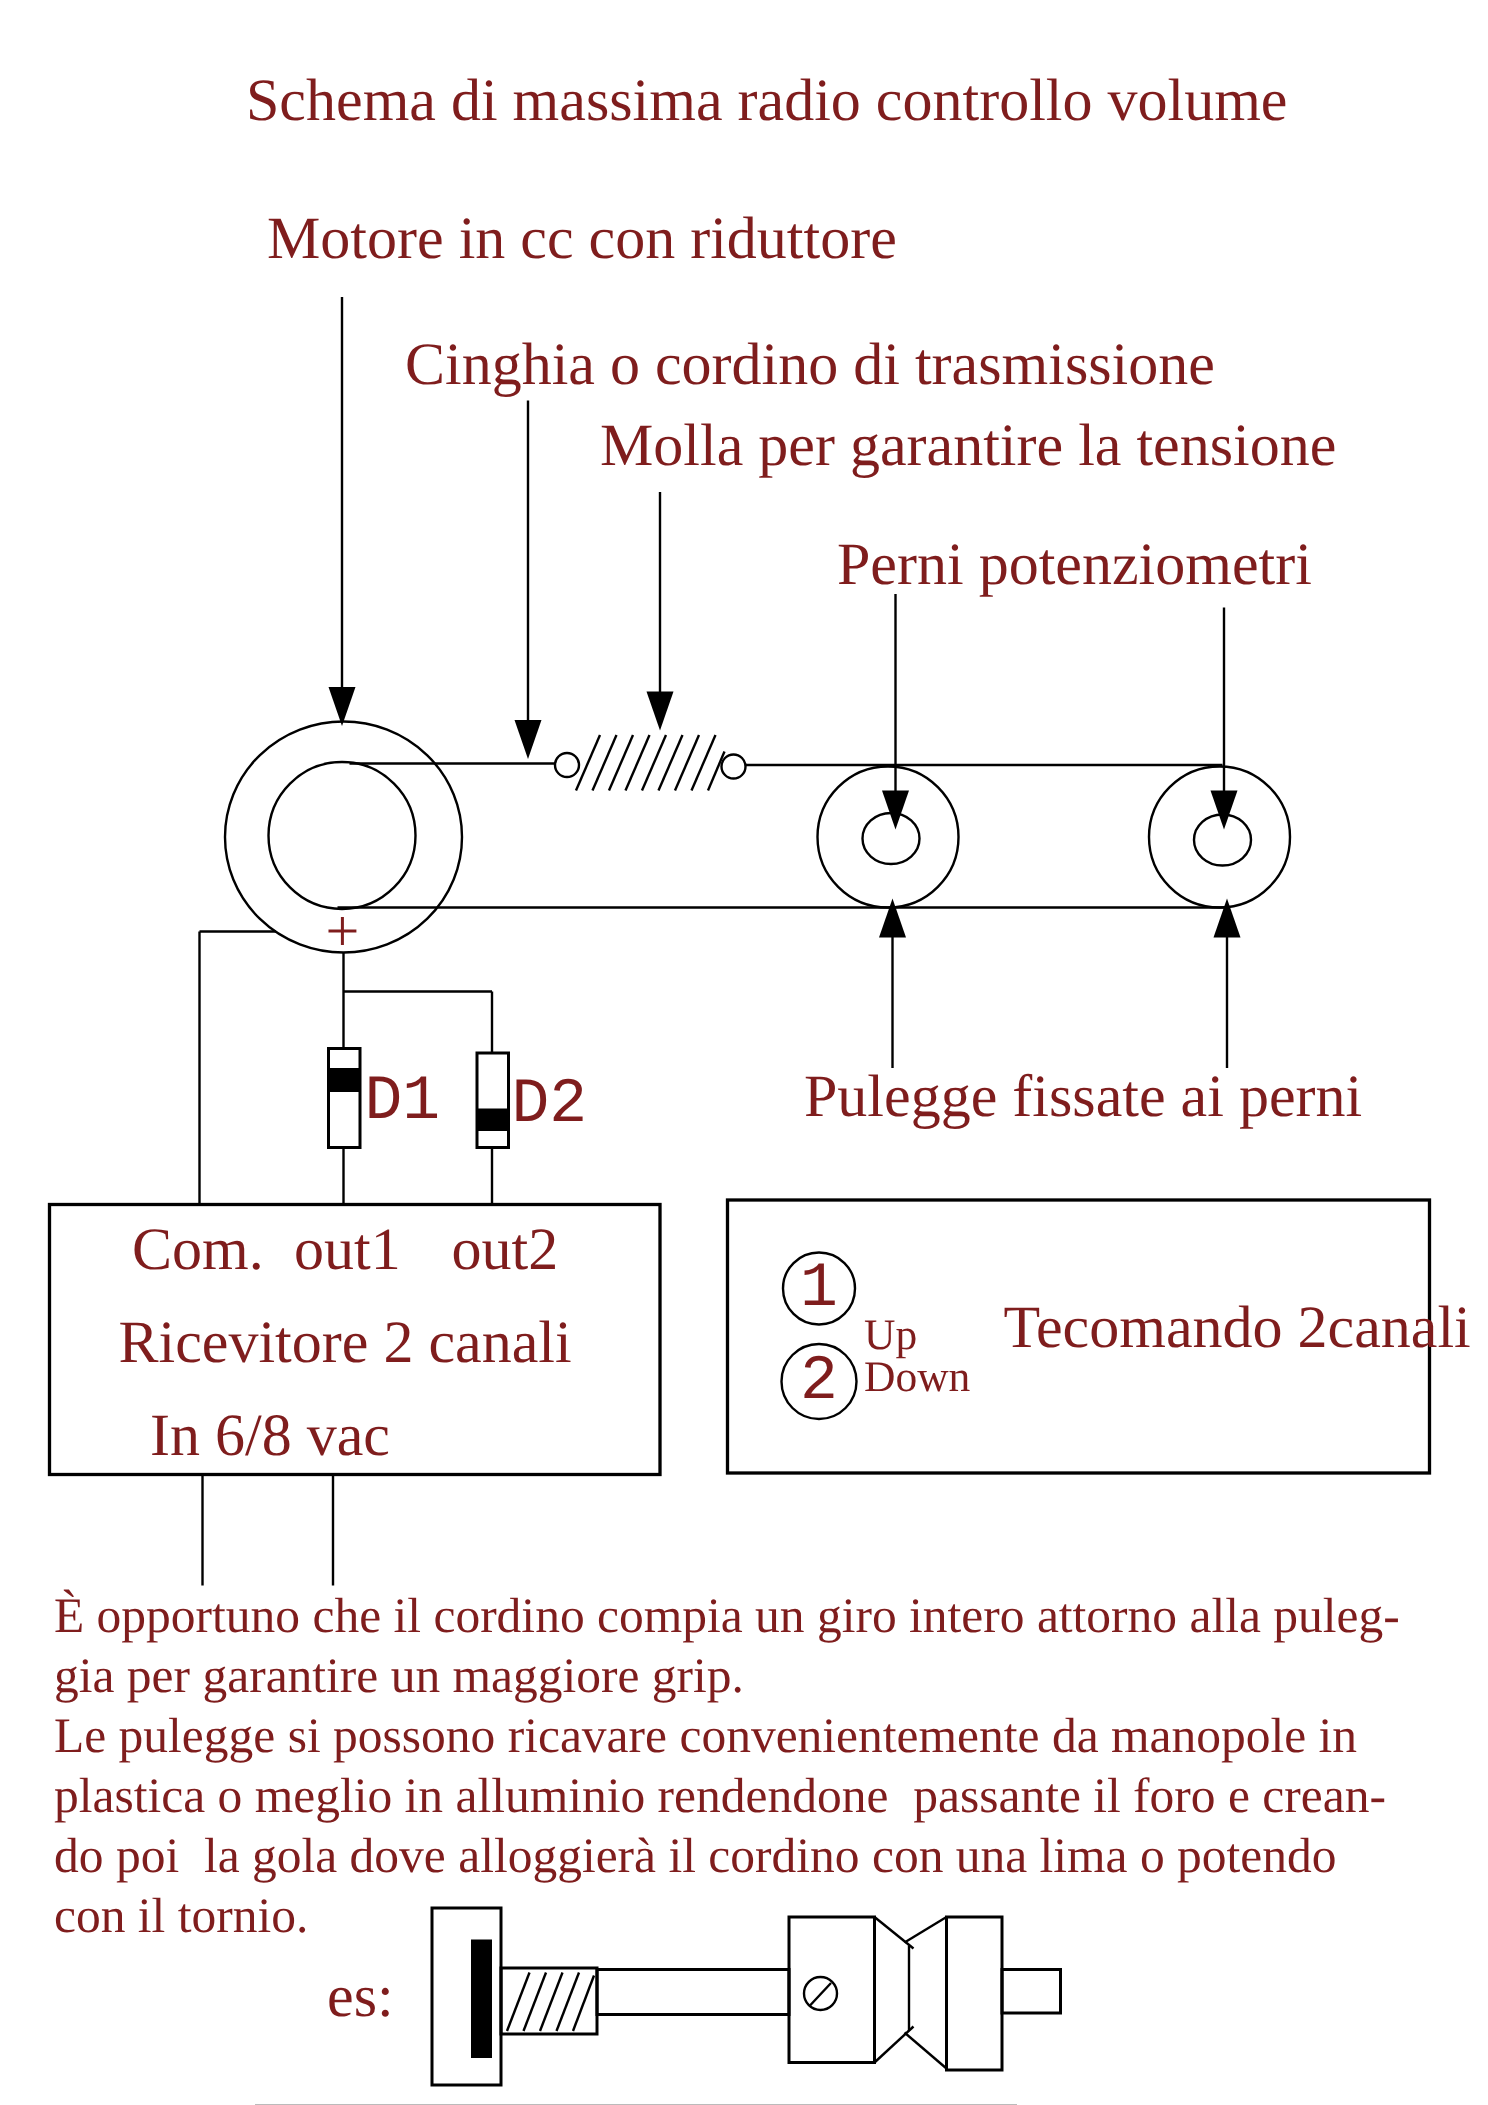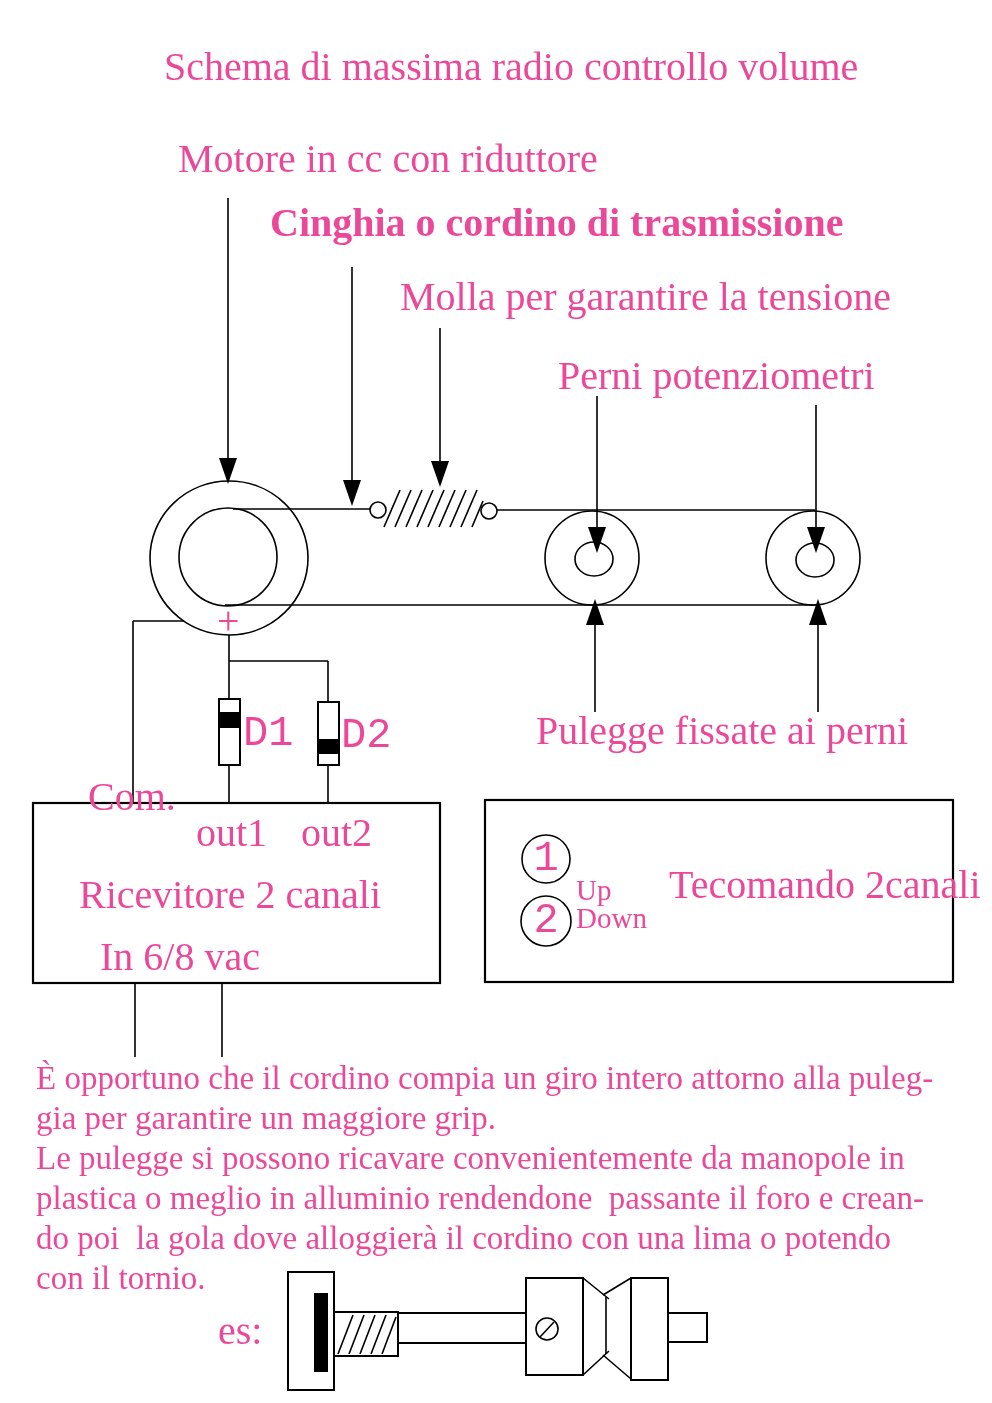--- a/index.html
+++ b/index.html
@@ -1,19 +1,19 @@
 <!DOCTYPE html>
 <html><head>
 <meta charset="utf-8">
 <style>
   html,body{margin:0;padding:0;background:#888;}
   .page{position:relative;width:992px;height:1403px;background:#ffffff;overflow:hidden;
         font-family:"Liberation Serif",serif;color:#000;}
   .diagram{position:absolute;left:0;top:0;}
-  .t{position:absolute;white-space:pre;color:#ec4899;line-height:1.15;}
+  .t{position:absolute;white-space:pre;color:#7f1d1d;line-height:1.15;}
   .fs40{font-size:40px;}
   .fs42{font-size:42px;font-family:Liberation Mono, monospace;}
   .fs33{font-size:33px;line-height:38px;}
   .fs29{font-size:29px;}
   .digit{width:48px;text-align:center;line-height:46px;}
 </style>
 </head>
 <body>
 
 <div class="page">
@@ -129,29 +129,29 @@
       <line x1="606" y1="1297" x2="606" y2="1354"></line>
       <line x1="583" y1="1375" x2="609" y2="1351"></line>
       <line x1="631" y1="1379" x2="603" y2="1355"></line>
       <rect x="631" y="1278" width="37" height="102" stroke-width="2"></rect>
       <rect x="668" y="1313" width="39" height="29" stroke-width="2"></rect>
     </g>
   </svg>
 
   <div class="t fs40" style="left:164px;top:44px;">Schema di massima radio controllo volume</div>
   <div class="t fs40" style="left:178px;top:136px;">Motore in cc con riduttore</div>
-  <div class="t fs40" style="left:270px;top:200px;font-weight:bold;">Cinghia o cordino di trasmissione</div>
+  <div class="t fs40" style="left:270px;top:220px;">Cinghia o cordino di trasmissione</div>
   <div class="t fs40" style="left:400px;top:274px;">Molla per garantire la tensione</div>
   <div class="t fs40" style="left:558px;top:353px;">Perni potenziometri</div>
   <div class="t fs40" style="left:536px;top:708px;">Pulegge fissate ai perni</div>
   <div class="t fs40" style="left:217px;top:598px;">+</div>
   <div class="t fs42" style="left:243px;top:710px;">D1</div>
   <div class="t fs42" style="left:341px;top:712px;">D2</div>
 
-  <div class="t fs40" style="left:88px;top:774px;">Com.</div>
+  <div class="t fs40" style="left:88px;top:810px;">Com.</div>
   <div class="t fs40" style="left:196px;top:810px;">out1</div>
   <div class="t fs40" style="left:301px;top:810px;">out2</div>
   <div class="t fs40" style="left:79px;top:872px;">Ricevitore 2 canali</div>
   <div class="t fs40" style="left:100px;top:934px;">In 6/8 vac</div>
 
   <div class="t fs42 digit" style="left:522px;top:836px;">1</div>
   <div class="t fs29" style="left:576px;top:874px;">Up</div>
   <div class="t fs42 digit" style="left:522px;top:898px;">2</div>
   <div class="t fs29" style="left:576px;top:902px;">Down</div>
   <div class="t fs40" style="left:628px;top:862px;margin-left:41px;">Tecomando 2canali</div>

